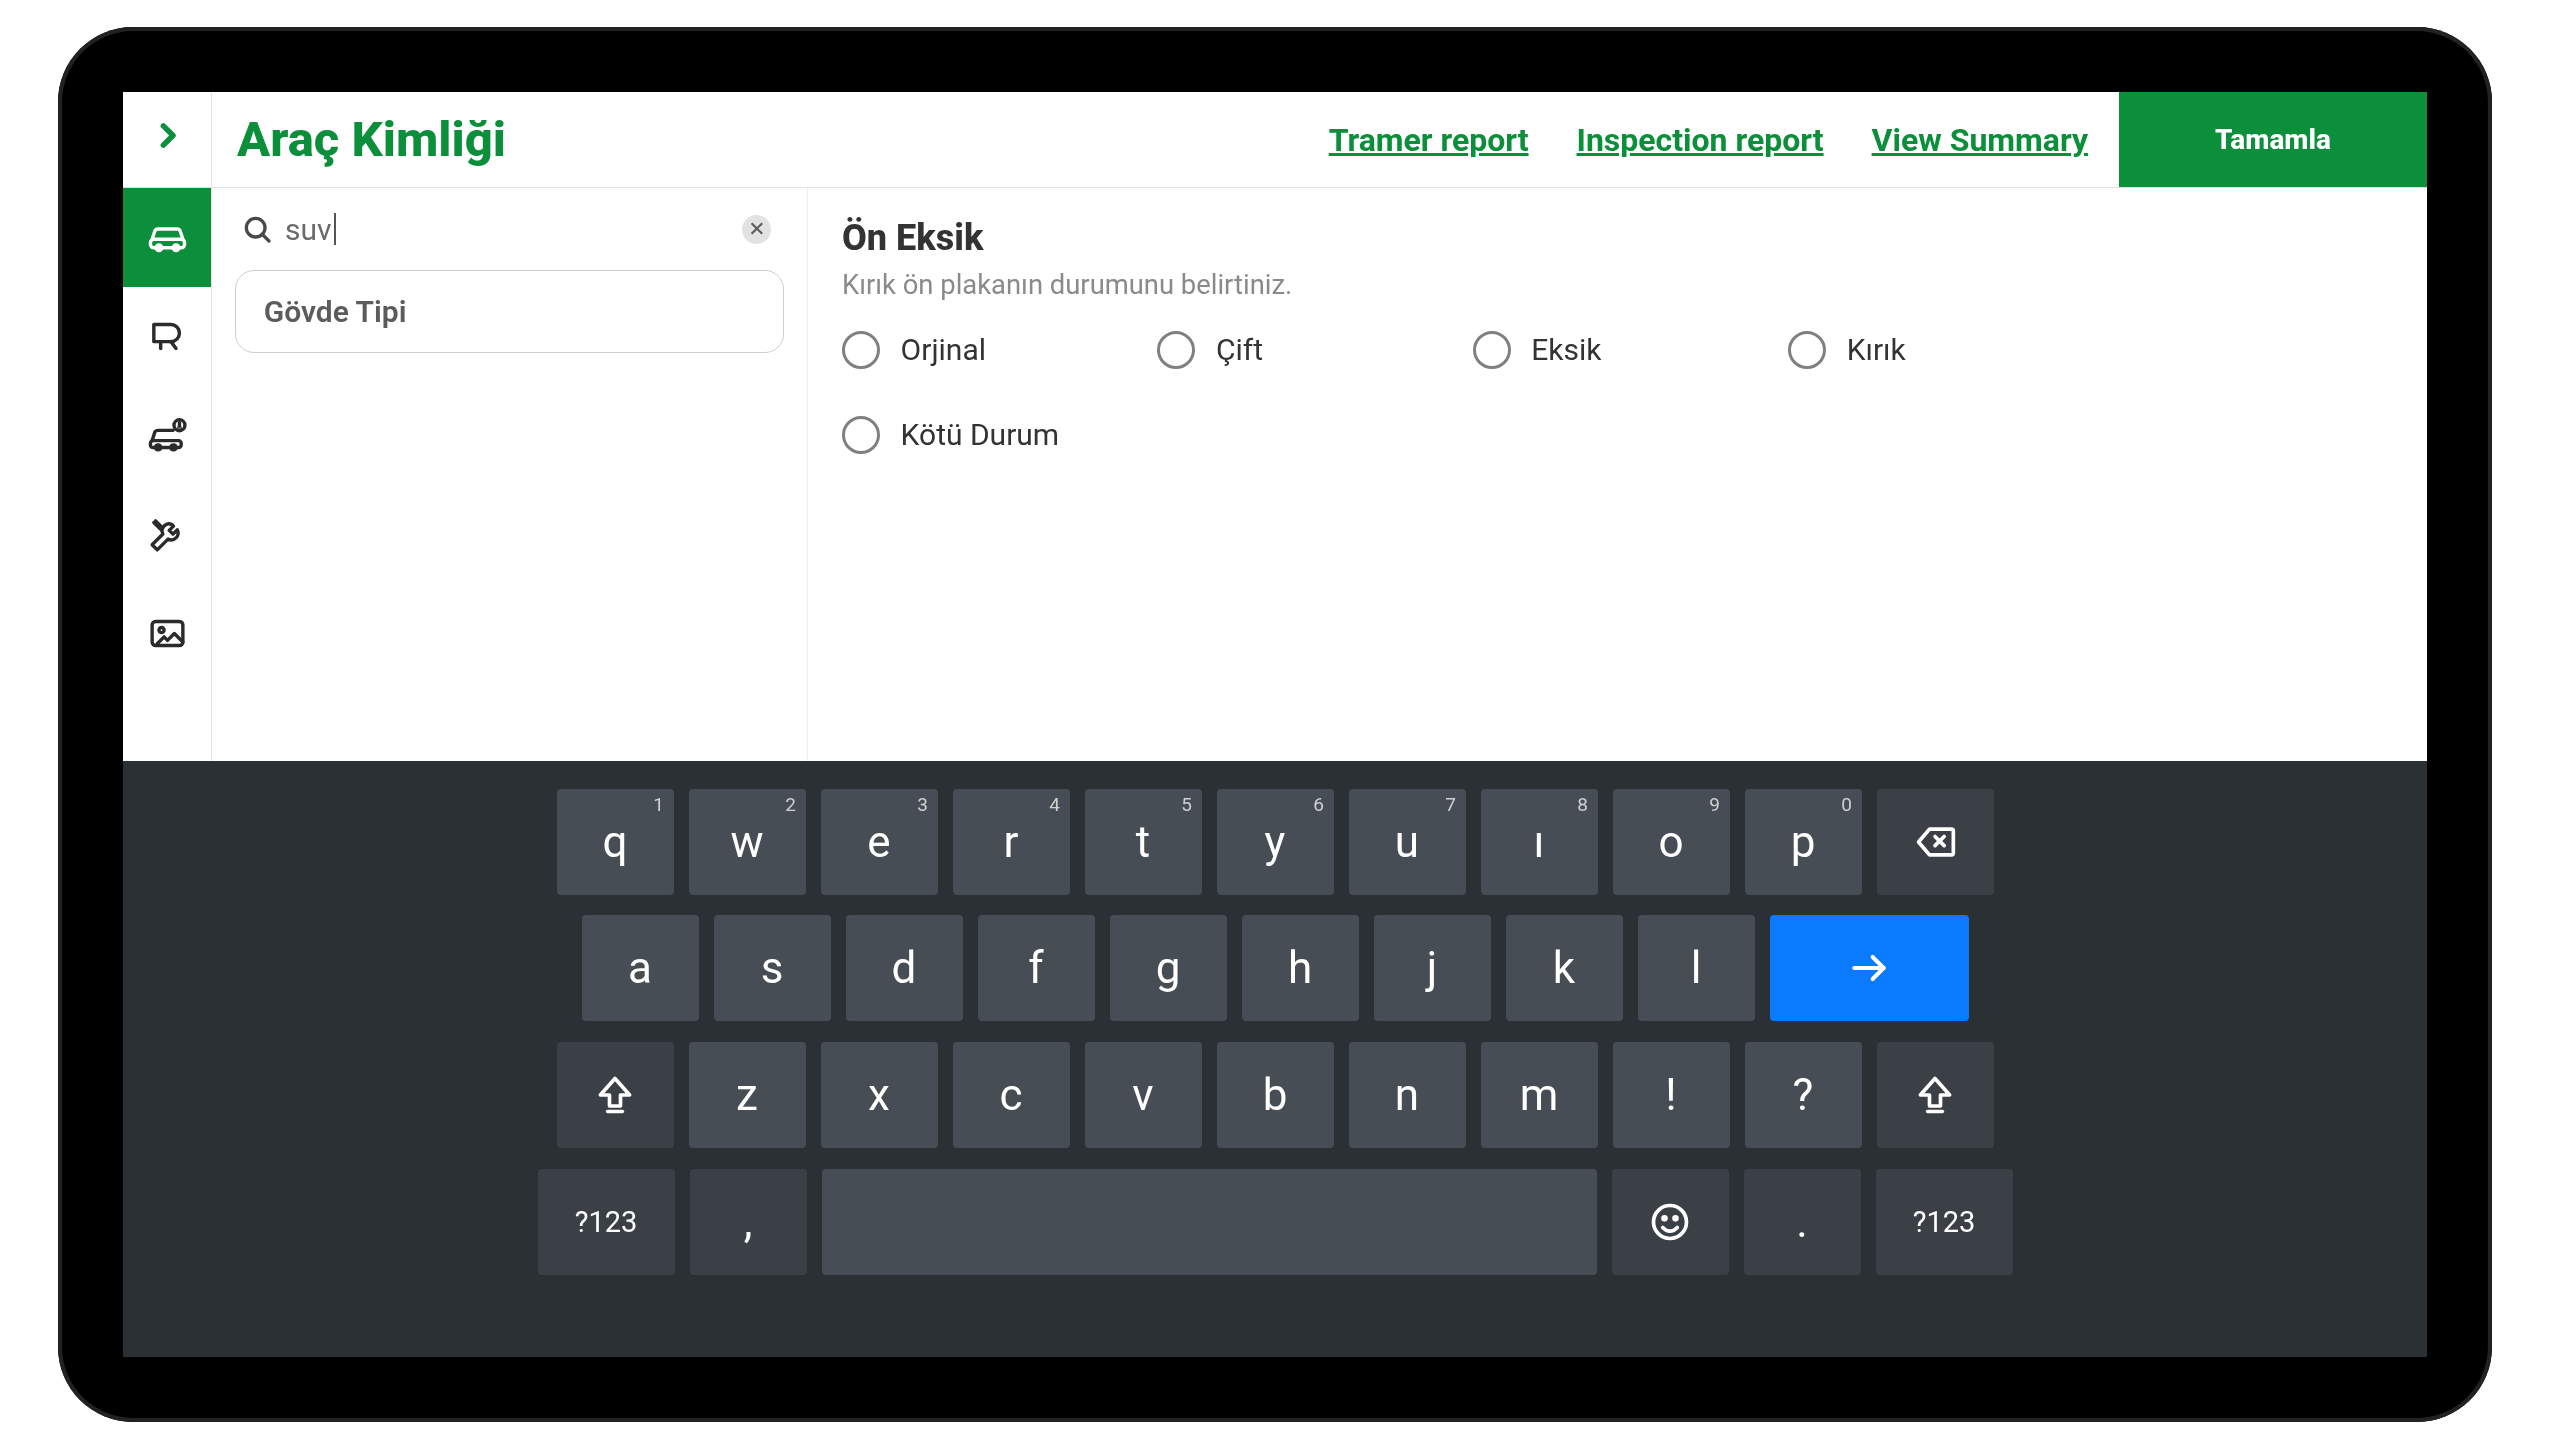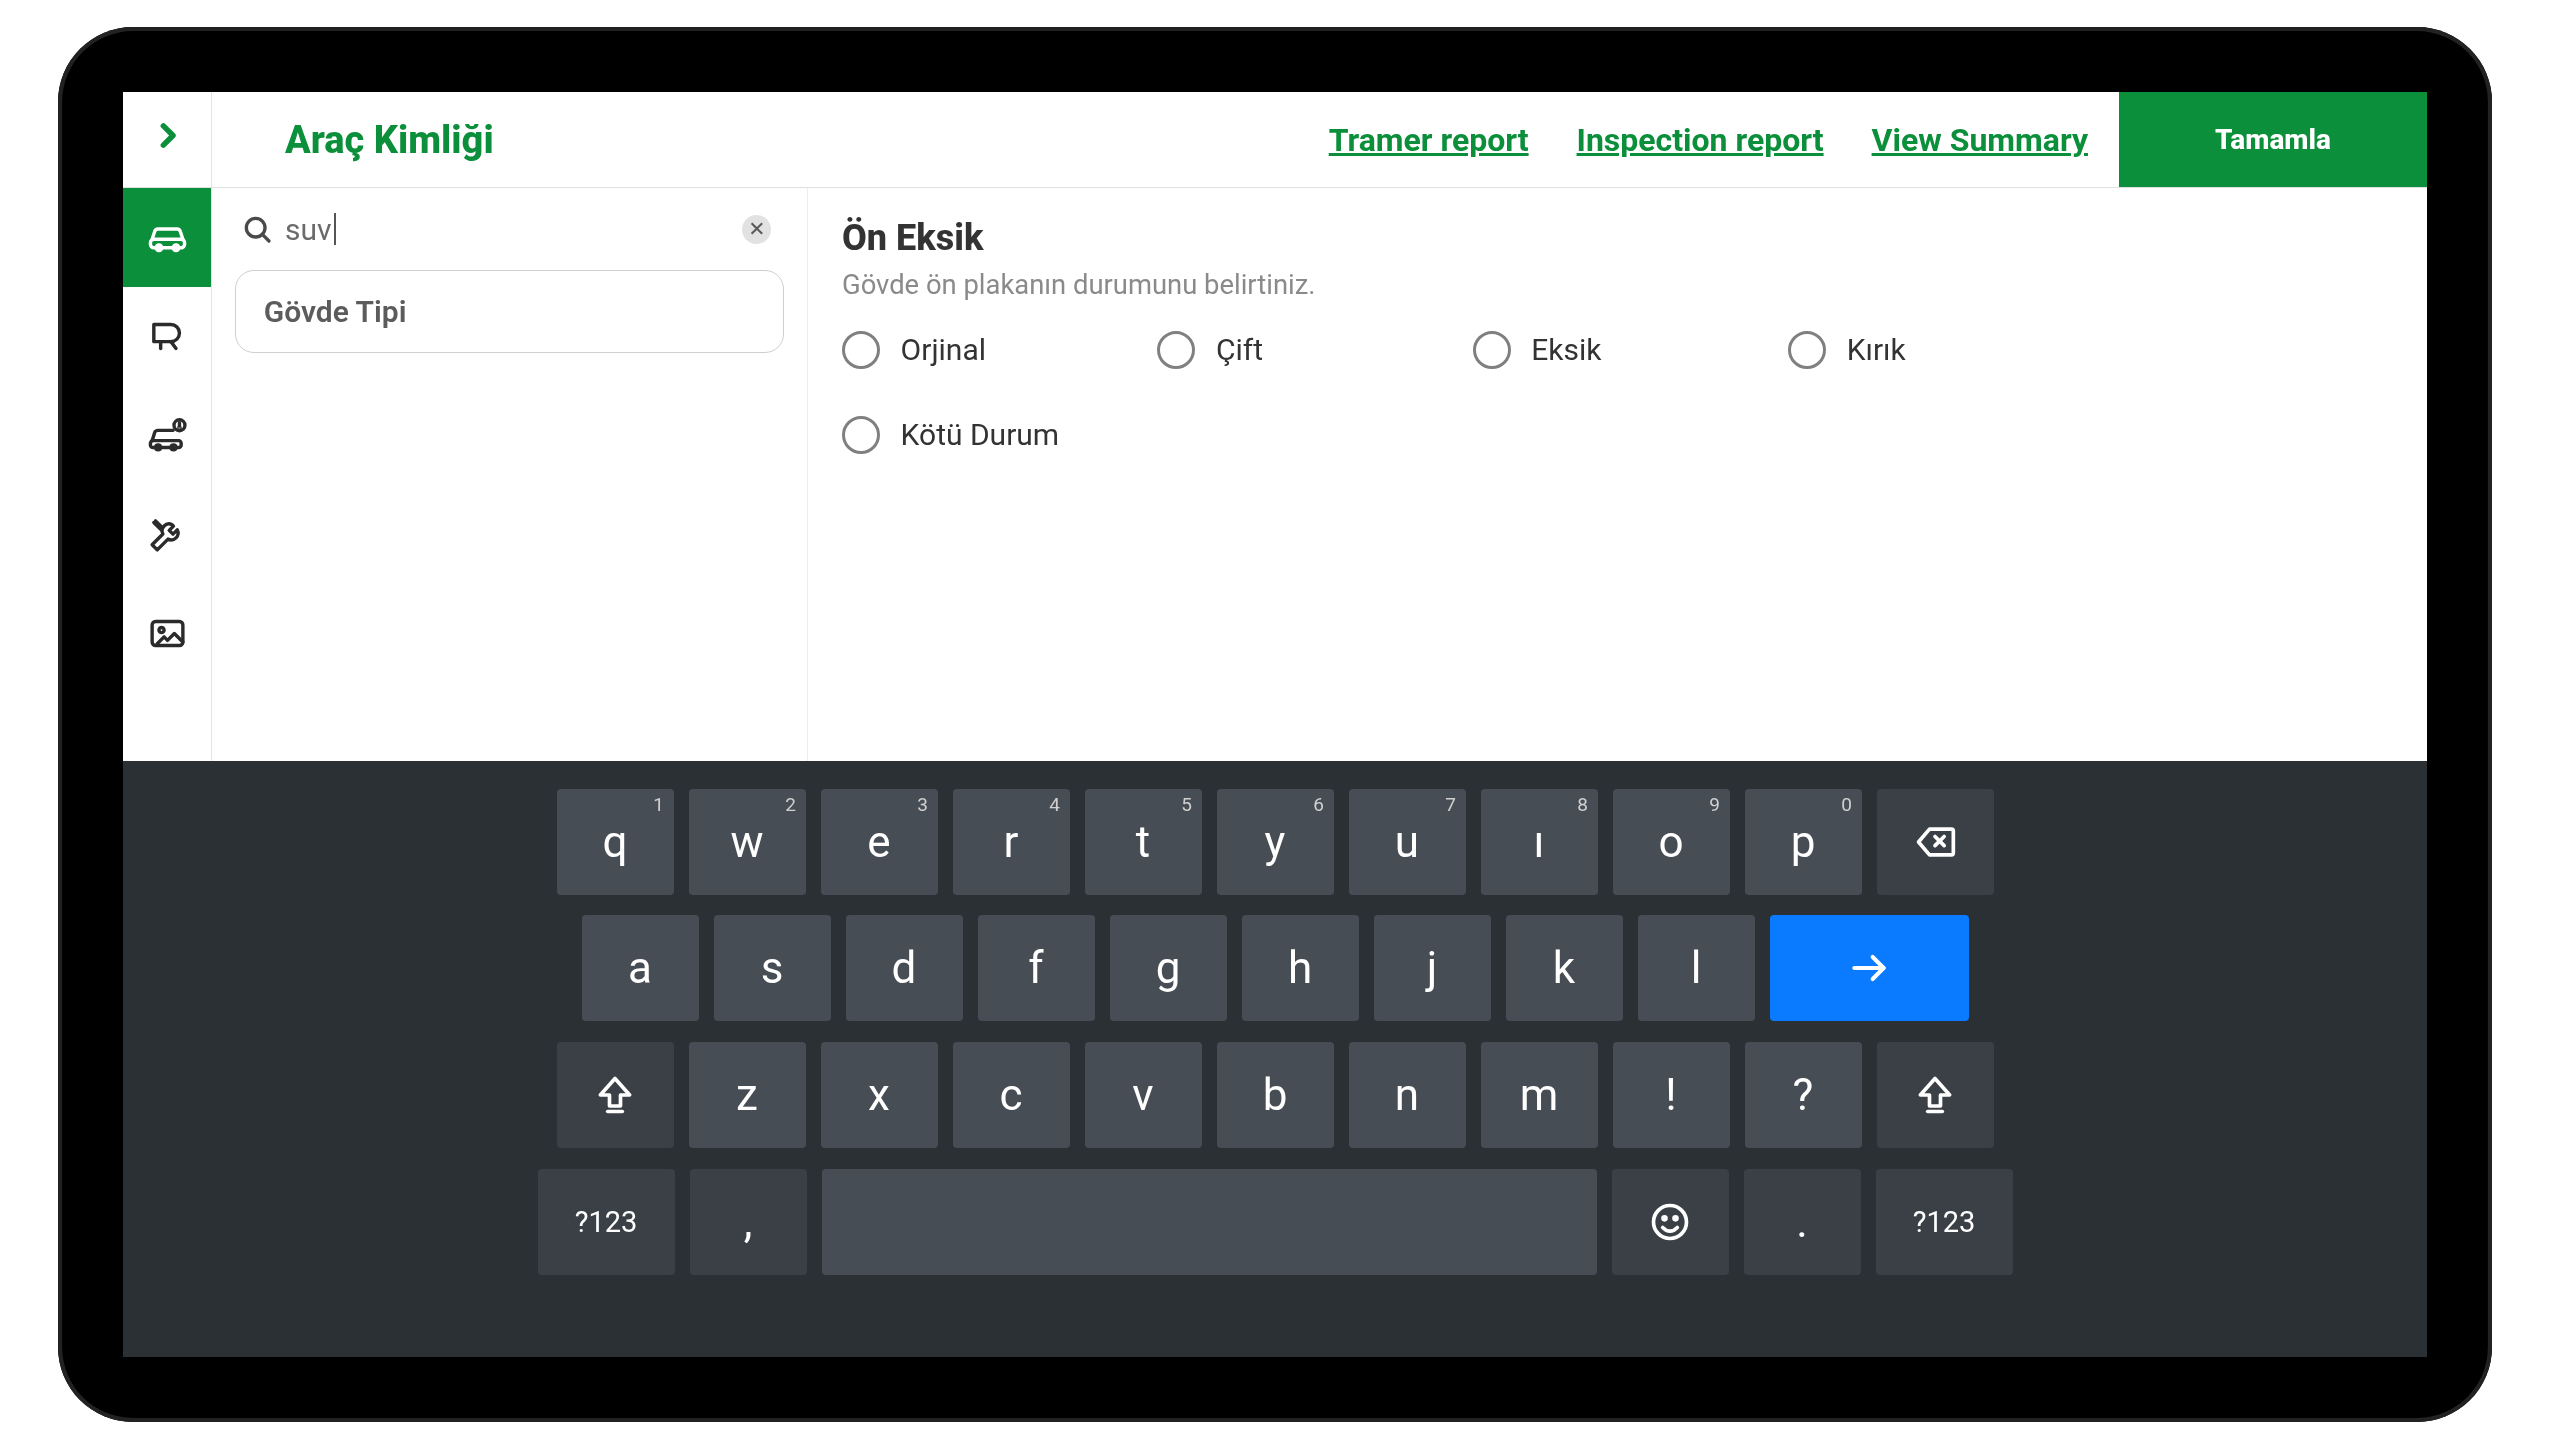--- a/index.html
+++ b/index.html
@@ -54,23 +54,22 @@
   }
   .title-cell {
     flex: 1;
     display: flex;
     align-items: center;
     padding-left: 25px;
     gap: 41px;
   }
   .page-title {
     color: #0b8f3a;
-    font-size: 38px;
+    font-size: 49px;
     font-weight: 800;
-    margin-left: 48px;
   }
   .links {
     margin-left: auto;
     display: flex;
     gap: 48px;
     padding-right: 31px;
     align-items: center;
   }
   .link {
     color: #0b8f3a;
@@ -332,21 +331,21 @@
           </div>
           <div class="clear-pill">
             <span>✕</span>
           </div>
         </div>
         <div class="suggestion">Gövde Tipi</div>
       </div>
 
       <div class="form">
         <h2>Ön Eksik</h2>
-        <div class="subtitle">Gövde ön plakanın durumunu belirtiniz.</div>
+        <div class="subtitle">Kırık ön plakanın durumunu belirtiniz.</div>
         <div class="radio-grid">
           <div class="radio-item">
             <div class="radio-circle"></div>
             <div class="radio-label">Orjinal</div>
           </div>
           <div class="radio-item">
             <div class="radio-circle"></div>
             <div class="radio-label">Çift</div>
           </div>
           <div class="radio-item">

